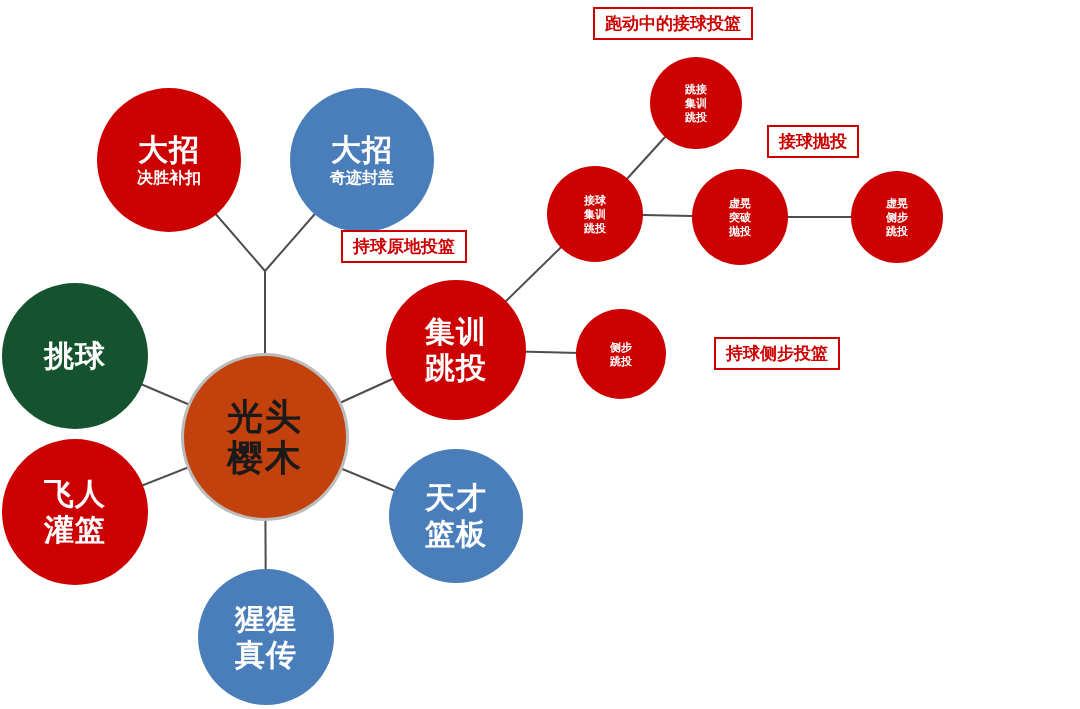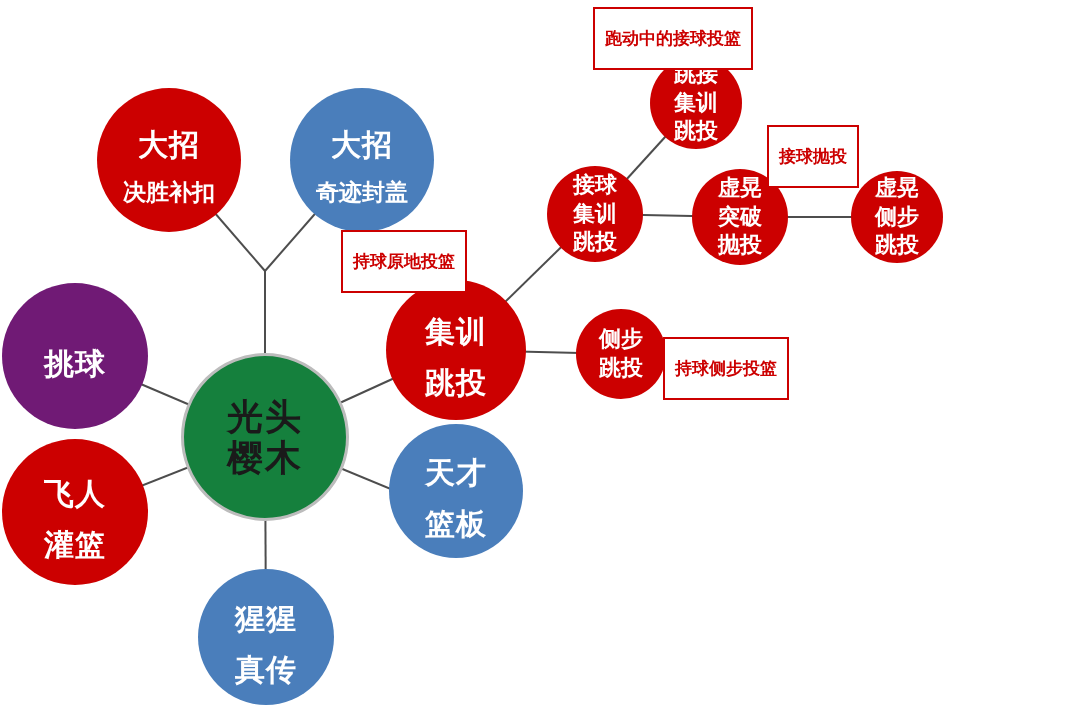--- a/index.html
+++ b/index.html
@@ -33,38 +33,38 @@
     flex-direction: column;
     align-items: center;
     justify-content: center;
     color: #ffffff;
     font-weight: bold;
     text-align: center;
     box-sizing: border-box;
   }
   .node.red   { background: #cc0000; }
   .node.blue  { background: #4a7ebb; }
-  .node.green { background: #701a75; }
+  .node.green { background: #14532d; }
   .node.center-node {
-    background: #15803d;
+    background: #c2410c;
     border: 3px solid #bcbcbc;
     color: #1a1a1a;
   }
   .center-node .l { font-size: 36px; line-height: 1.15; letter-spacing: 2px; }
-  .big .l   { font-size: 30px; line-height: 1.2; letter-spacing: 1px; margin-top: 15px; }
-  .big .sub { font-size: 23px; line-height: 1.3; letter-spacing: 0; }
-  .small .l { font-size: 22px; line-height: 1.3; }
+  .big .l   { font-size: 30px; line-height: 1.2; letter-spacing: 1px; }
+  .big .sub { font-size: 16px; line-height: 1.3; letter-spacing: 0; }
+  .small .l { font-size: 11px; line-height: 1.3; }
   .tag {
     position: absolute;
     background: #ffffff;
     border: 2px solid #cc0000;
     color: #cc0000;
     font-weight: bold;
     font-size: 17px;
-    padding: 18px 10px;
+    padding: 3px 10px;
     white-space: nowrap;
     box-sizing: border-box;
   }
 </style>
 </head>
 <body>
 
 <div class="canvas">
 
   <svg class="connectors" viewBox="0 0 1080 709">
@@ -105,21 +105,21 @@
   <div class="node big blue" style="left:198px; top:569px; width:136px; height:136px;">
     <span class="l">猩猩</span>
     <span class="l">真传</span>
   </div>
 
   <div class="node big red" style="left:2px; top:439px; width:146px; height:146px;">
     <span class="l">飞人</span>
     <span class="l">灌篮</span>
   </div>
 
-  <div class="node big blue" style="left:389px; top:424px; width:134px; height:134px;">
+  <div class="node big blue" style="left:389px; top:449px; width:134px; height:134px;">
     <span class="l">天才</span>
     <span class="l">篮板</span>
   </div>
 
   <div class="node big red" style="left:386px; top:280px; width:140px; height:140px;">
     <span class="l">集训</span>
     <span class="l">跳投</span>
   </div>
 
   <div class="node small red" style="left:547px; top:166px; width:96px; height:96px;">
@@ -147,15 +147,15 @@
   </div>
 
   <div class="node small red" style="left:576px; top:309px; width:90px; height:90px;">
     <span class="l">侧步</span>
     <span class="l">跳投</span>
   </div>
 
   <div class="tag" style="left:593px; top:7px;">跑动中的接球投篮</div>
   <div class="tag" style="left:767px; top:125px;">接球抛投</div>
   <div class="tag" style="left:341px; top:230px;">持球原地投篮</div>
-  <div class="tag" style="left:663px; top:337px;">持球侧步投篮</div>
+  <div class="tag" style="left:714px; top:337px;">持球侧步投篮</div>
 
 </div>
 
 </body></html>

